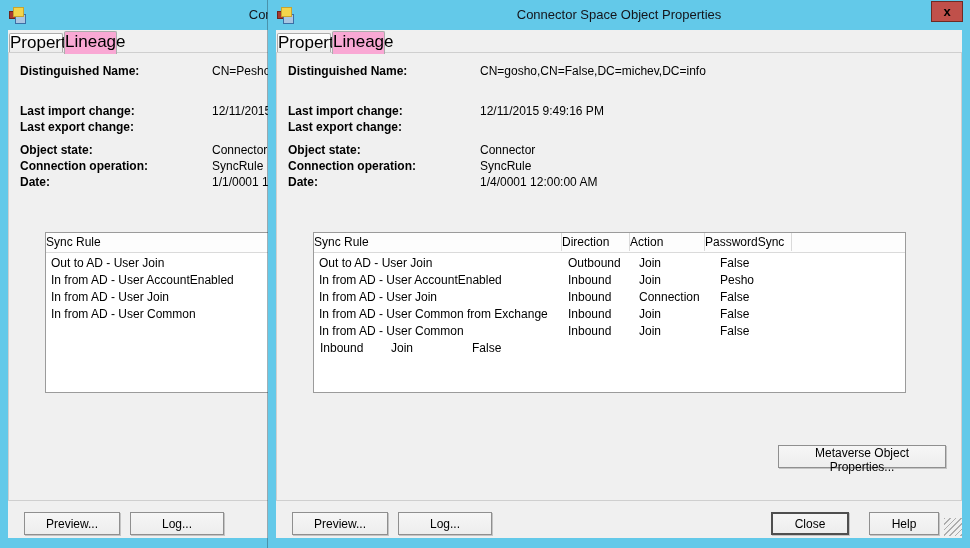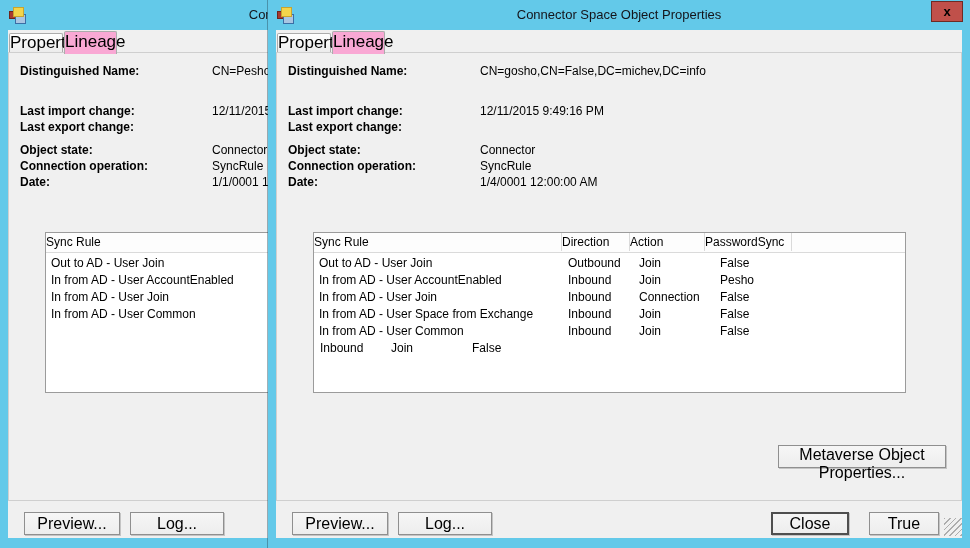--- a/index.html
+++ b/index.html
@@ -65,21 +65,21 @@
   .t-body{position:absolute;left:0;top:20px;right:0;bottom:0;overflow:hidden;padding-top:2px}
   .tr{display:flex;height:17px;line-height:16px;font-size:12px;color:#000;cursor:default}
   .td{box-sizing:border-box;flex:0 0 auto;white-space:nowrap;overflow:hidden}
   .c0{width:248px}.c1{width:68px}.c2{width:75px}.c3{width:87px}
   .td.c0{padding-left:5px}.td.c1{padding-left:6px}.td.c2{padding-left:9px}.td.c3{padding-left:15px}
   
   .btn{
     position:absolute;box-sizing:border-box;height:23px;
     background:linear-gradient(#f6f6f6,#ededed);
     border:1px solid #8f8f8f;box-shadow:1px 1px 0 rgba(0,0,0,.18);
-    font-size:16px;color:#000;text-align:center;padding:0 2px;font-family:inherit;cursor:pointer;
+    font-size:12px;color:#000;text-align:center;padding:0 2px;font-family:inherit;cursor:pointer;
   }
   .btn.default{border:2px solid #4f4f4f}
   .b-preview{left:16px;top:482px;width:96px}
   .b-log{left:122px;top:482px;width:94px}
   .b-close{left:495px;top:482px;width:78px}
   .b-help{left:593px;top:482px;width:70px}
   .b-metaverse{left:501px;top:392px;width:168px;height:23px}
   
   .grip{
     position:absolute;left:668px;top:488px;width:18px;height:18px;
@@ -209,21 +209,21 @@
               <div class="td c2">Join</div>
               <div class="td c3">Pesho</div>
             </div>
             <div class="tr">
               <div class="td c0">In from AD - User Join</div>
               <div class="td c1">Inbound</div>
               <div class="td c2">Connection</div>
               <div class="td c3">False</div>
             </div>
             <div class="tr">
-              <div class="td c0">In from AD - User Space from Exchange</div>
+              <div class="td c0">In from AD - User Common from Exchange</div>
               <div class="td c1">Inbound</div>
               <div class="td c2">Join</div>
               <div class="td c3">False</div>
             </div>
             <div class="tr">
               <div class="td c0">In from AD - User Common</div>
               <div class="td c1">Inbound</div>
               <div class="td c2">Join</div>
               <div class="td c3">False</div>
             </div>
@@ -232,16 +232,16 @@
               <div class="td c2">Join</div>
               <div class="td c3">False</div>
             </div>
           </div>
       </div>
       <button class="btn b-metaverse">Metaverse Object Properties...</button>
     </div>
     <button class="btn b-preview">Preview...</button>
     <button class="btn b-log">Log...</button>
     <button class="btn b-close default">Close</button>
-    <button class="btn b-help">True</button>
+    <button class="btn b-help">Help</button>
     <div class="grip"></div>
   </div>
 </div>
 
 </body></html>

